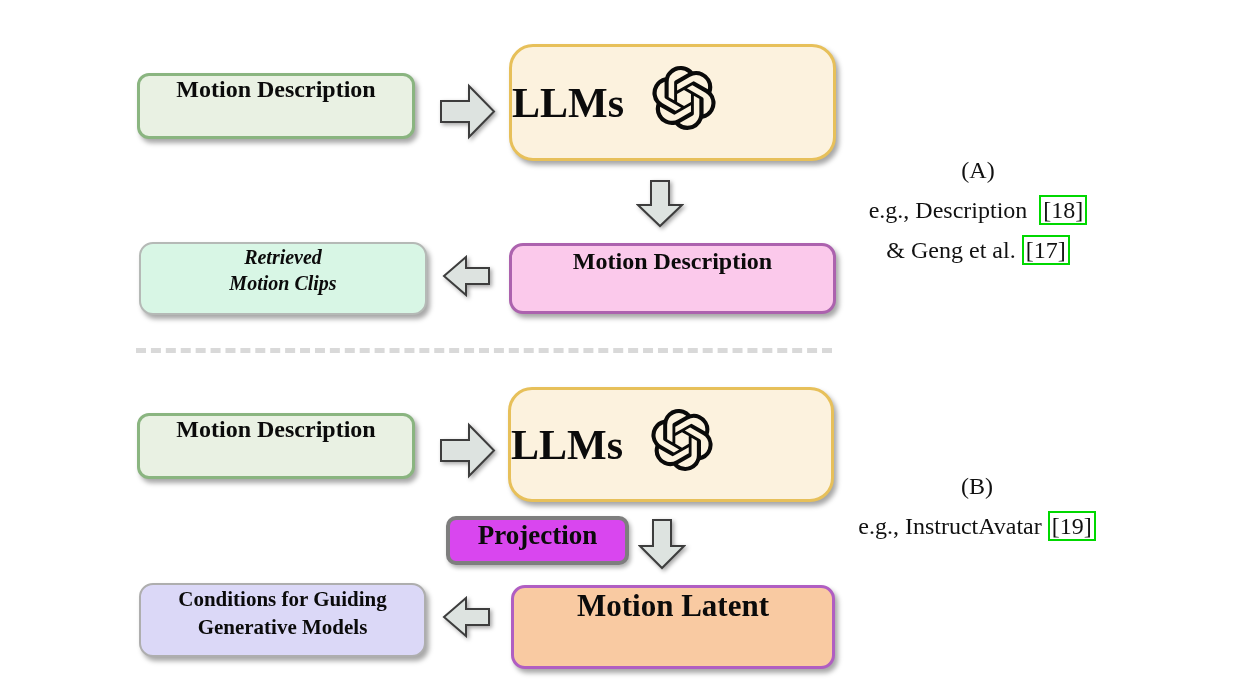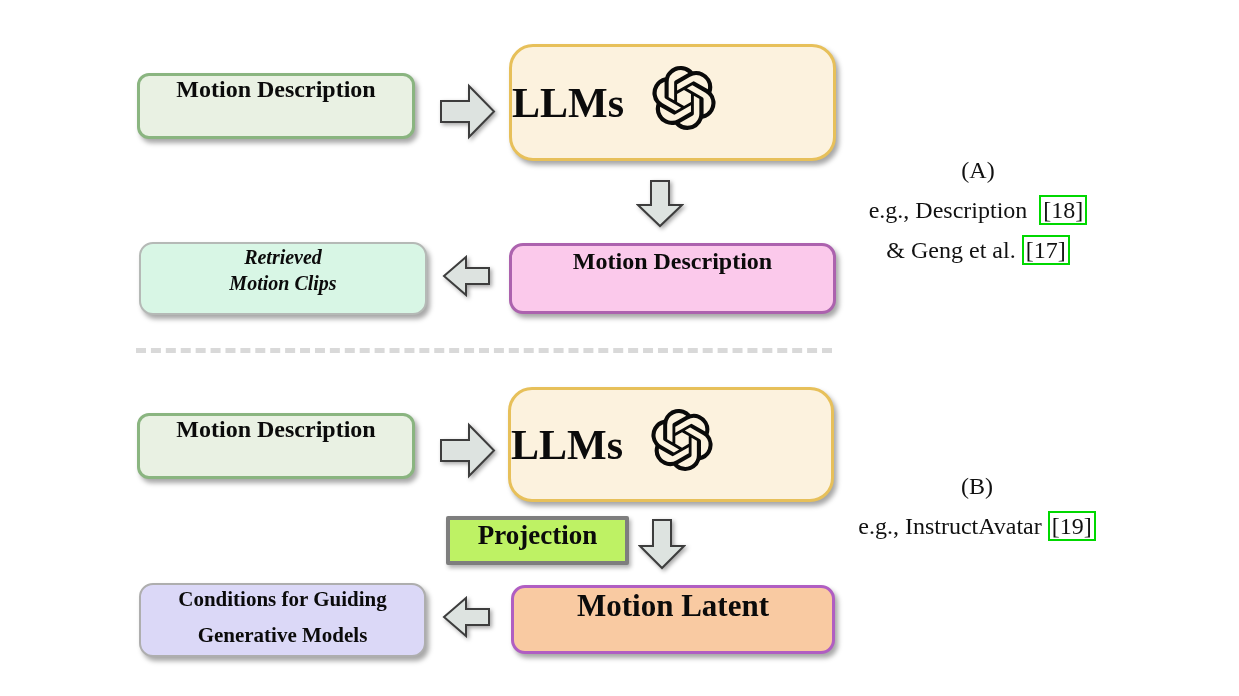--- a/index.html
+++ b/index.html
@@ -61,26 +61,25 @@
     border: 3px solid #b05ec2;
     border-radius: 14px;
     font-size: 31px;
   }
   .box-conditions {
     background: #dbd8f7;
     border: 2px solid #aeaeae;
     border-radius: 14px;
     font-size: 21px;
     line-height: 1.35;
-    gap: 8px;
   }
   .box-projection {
-    background: #bef264;
+    background: #d946ef;
     border: 4px solid #7e7e7e;
-    border-radius: 2px;
+    border-radius: 10px;
     font-size: 27px;
     box-shadow: 2px 3px 4px rgba(0,0,0,0.3);
   }
   .arrow {
     position: absolute;
     filter: drop-shadow(2px 2px 2px rgba(0,0,0,0.35));
   }
   .arrow svg polygon {
     fill: #dde3e0;
     stroke: #3d3d3d;
@@ -191,21 +190,21 @@
   <div class="box box-projection" style="left:446px; top:516px; width:183px; height:49px;">
     <span>Projection</span>
   </div>
 
   <div class="arrow" style="left:638px; top:518px;">
     <svg width="48" height="52" viewBox="0 0 48 52">
       <polygon points="15,2 33,2 33,28 46,28 24,50 2,28 15,28"></polygon>
     </svg>
   </div>
 
-  <div class="box box-motion-latent" style="left:511px; top:585px; width:324px; height:69px;">
+  <div class="box box-motion-latent" style="left:511px; top:585px; width:324px; height:84px;">
     <span>Motion Latent</span>
   </div>
 
   <div class="arrow" style="left:442px; top:596px;">
     <svg width="49" height="42" viewBox="0 0 49 42">
       <polygon points="47,13 24,13 24,2 2,21 24,40 24,29 47,29"></polygon>
     </svg>
   </div>
 
   <div class="box box-conditions" style="left:139px; top:583px; width:287px; height:74px;">

